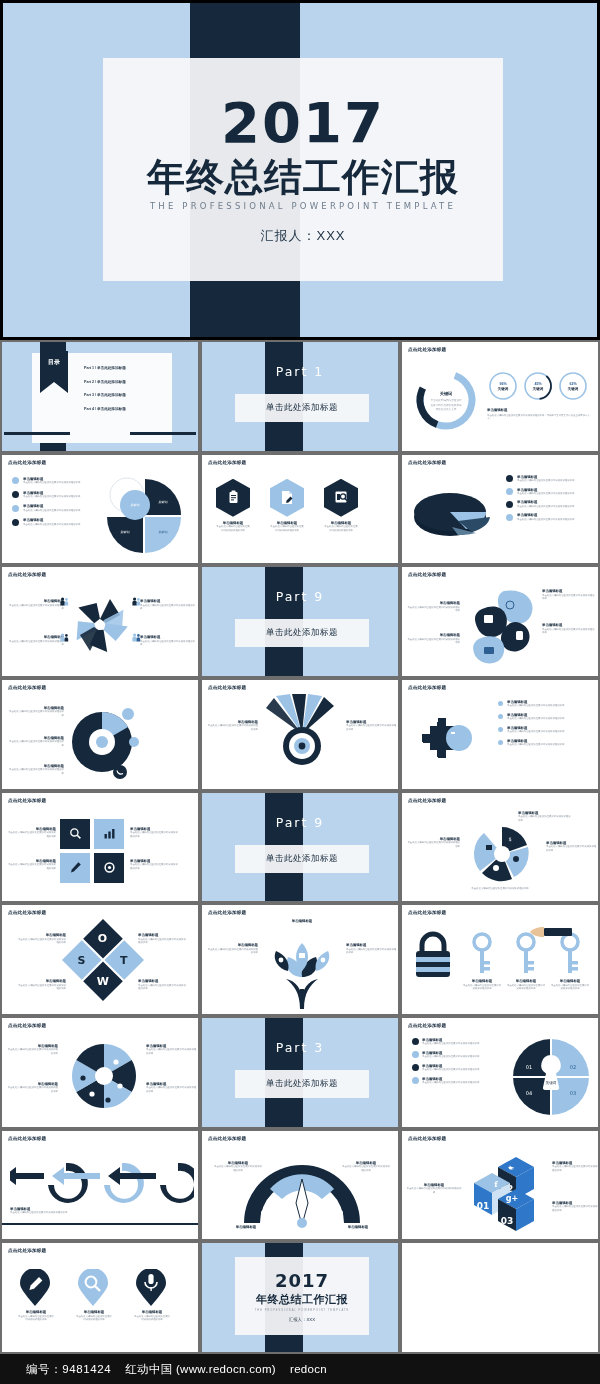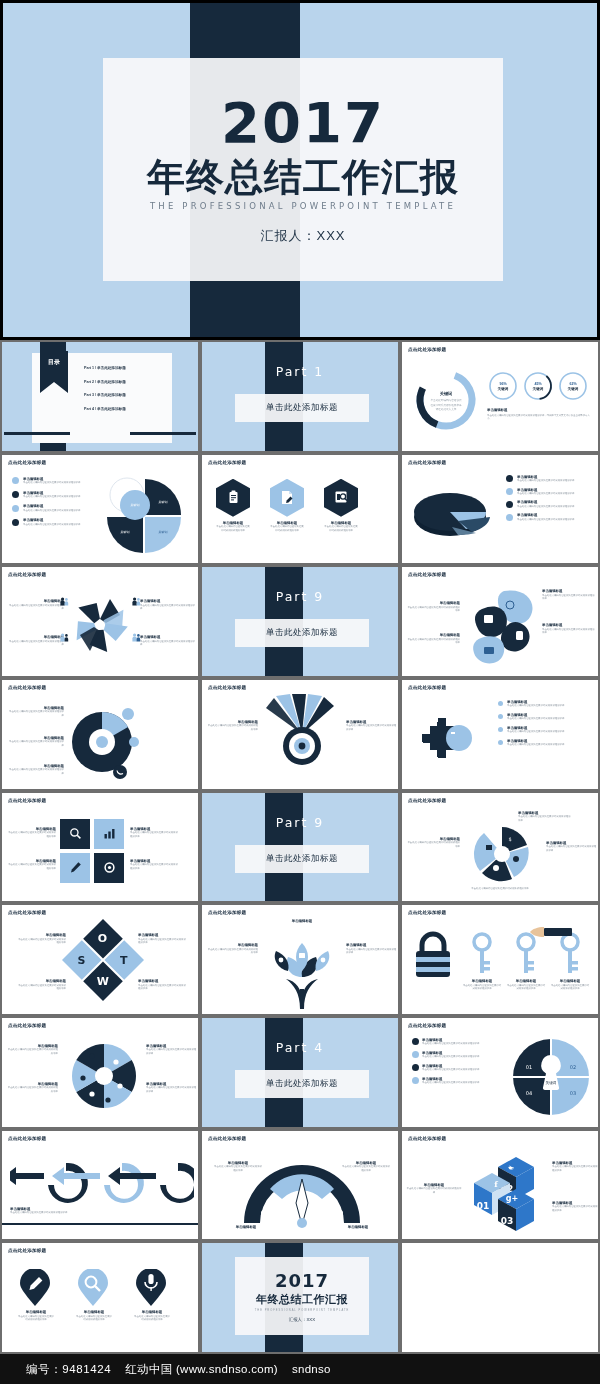--- a/index.html
+++ b/index.html
@@ -799,21 +799,21 @@
         <div class="ab" style="left:144px;top:64px;width:52px">
           <div class="blk-t">单击编辑标题</div>
           <div class="blk-b">单击此处可编辑内容建议您在展示时采用微软雅黑字体</div>
         </div>
       </div>
     </div>
 
     <div class="cell">
       <div class="part">
         <div class="part-band"></div>
-        <div class="part-label">Part  4</div>
+        <div class="part-label">Part  3</div>
         <div class="part-box">单击此处添加标题</div>
       </div>
     </div>
 
     <div class="cell">
       <div class="slide">
         <div class="s-head">点击此处添加标题</div>
         <div class="ab" style="left:10px;top:20px;width:84px">
           <div class="flexrow" style="margin-bottom:5px">
             <span class="dot dk" style="width:7px;height:7px;flex:0 0 7px"></span>
@@ -1004,17 +1004,17 @@
     </div>
 
     <div class="cell">
       <div class="slide empty"></div>
     </div>
 
   </div>
 
   <div class="footer">
     <span class="fno">编号：9481424</span>
-    <span>红动中国 (www.sndnso.com)</span>
-    <span>sndnso</span>
+    <span>红动中国 (www.redocn.com)</span>
+    <span>redocn</span>
   </div>
 
 </div>
 
 </body></html>

